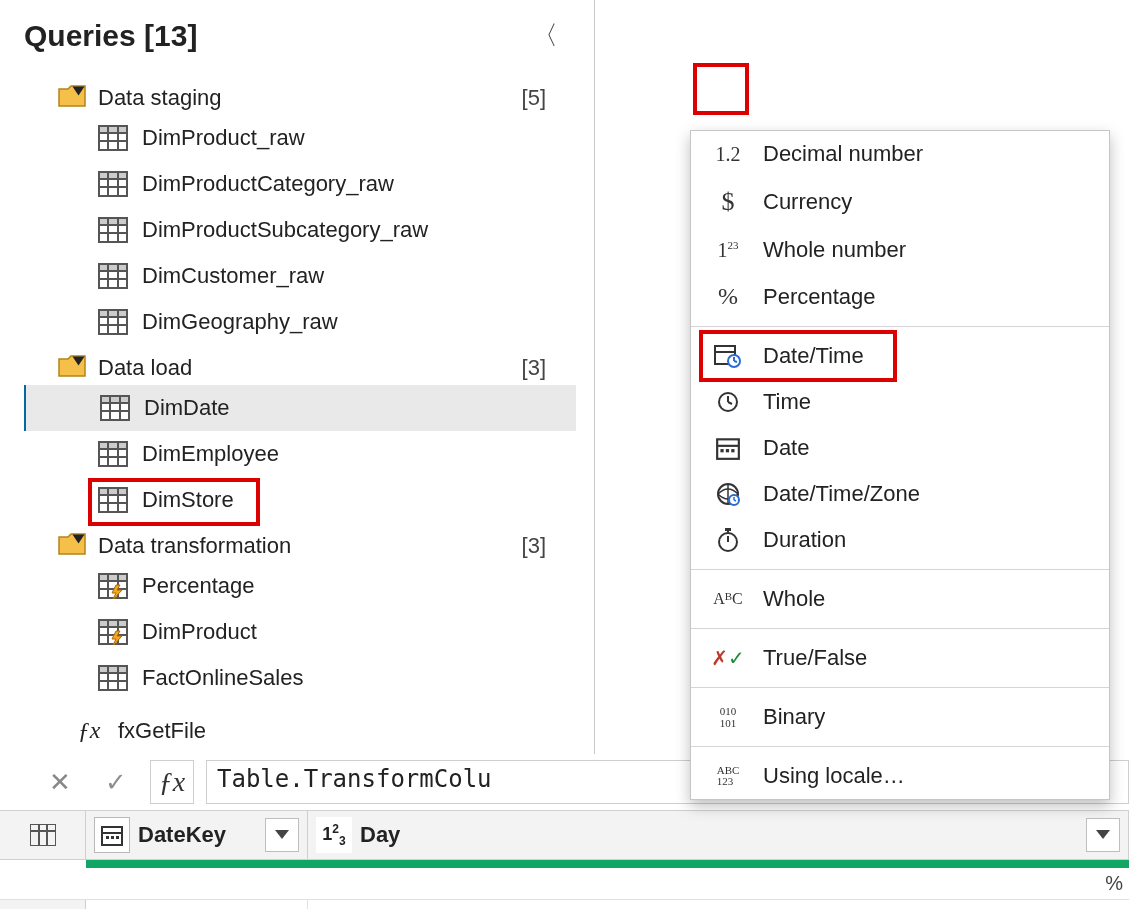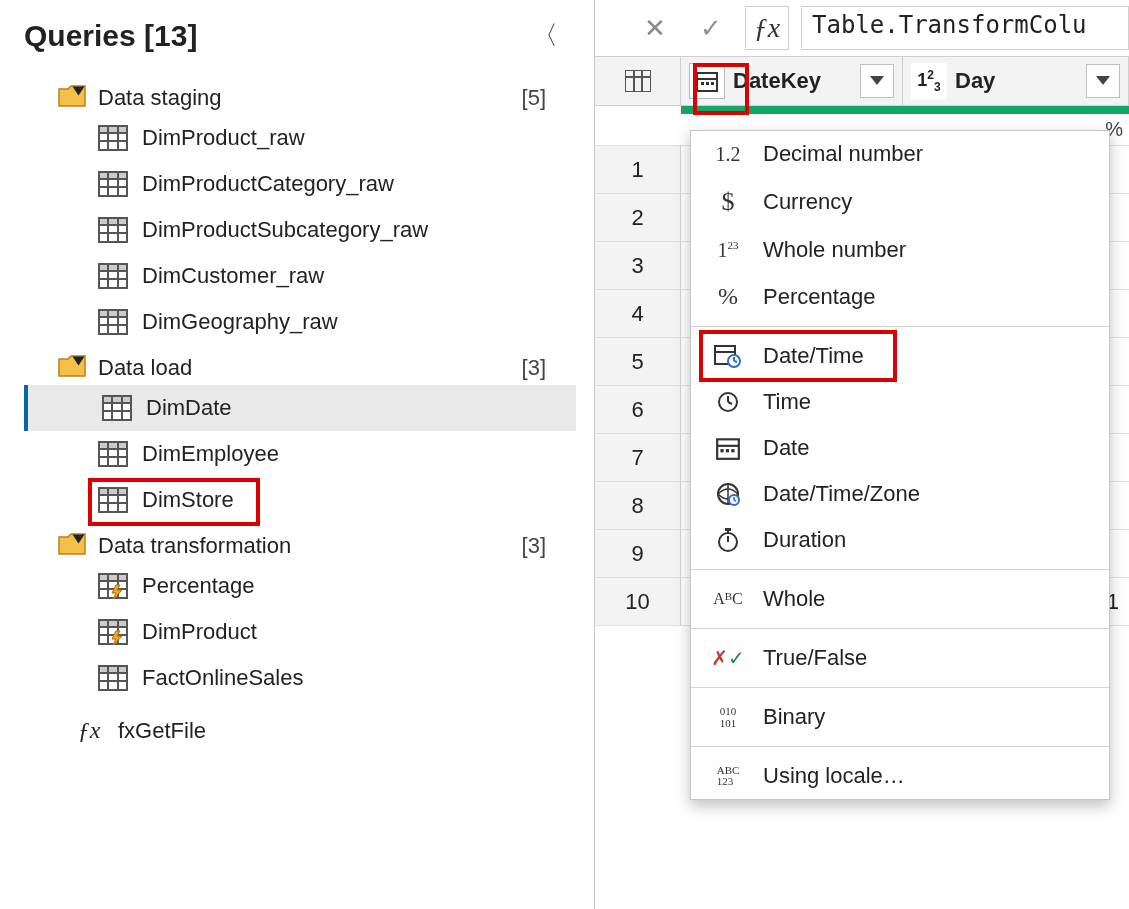--- a/index.html
+++ b/index.html
@@ -4,21 +4,21 @@
 <style>
   * { box-sizing: border-box; }
   html, body {
     margin: 0; padding: 0;
     font-family: "Segoe UI", Arial, sans-serif;
     font-size: 16px;
     background: #fff;
     color: #222;
     overflow: hidden;
   }
-  .app { display: flex; width: 1129px; height: 909px; }
+  .app { display: flex; width: 1129px; height: 909px; flex-direction: column; }
 
   
   .sidebar {
     width: 595px; border-right: 1px solid #c8c8c8;
     padding: 18px 0 0 24px;
     position: relative;
   }
   .queries-header {
     display: flex; justify-content: space-between; align-items: center;
     padding-right: 36px; margin-bottom: 28px;
@@ -38,21 +38,21 @@
   .group-hdr .folder-icon svg { width: 28px; height: 22px; }
   .group-count { flex: 1; text-align: right; padding-right: 48px; color: #444; }
   .children { padding-left: 74px; }
   .item {
     display: flex; align-items: center; gap: 14px;
     padding: 10px 0; cursor: pointer;
   }
   .item.selected {
     background: #e9e9e9;
     margin-left: -74px; padding-left: 74px;
-    border-left: 4px solid #0369a1;
+    border-left: 2px solid #0369a1;
     margin-right: 18px;
   }
   .sel-redbox {
     position: absolute; border: 4px solid #dd0000;
     pointer-events: none;
   }
   .tbl-icon { width: 30px; height: 26px; }
   .fx-icon { font-family: "Segoe UI"; font-style: italic; font-size: 24px; width:30px; text-align:center;}
 
   

